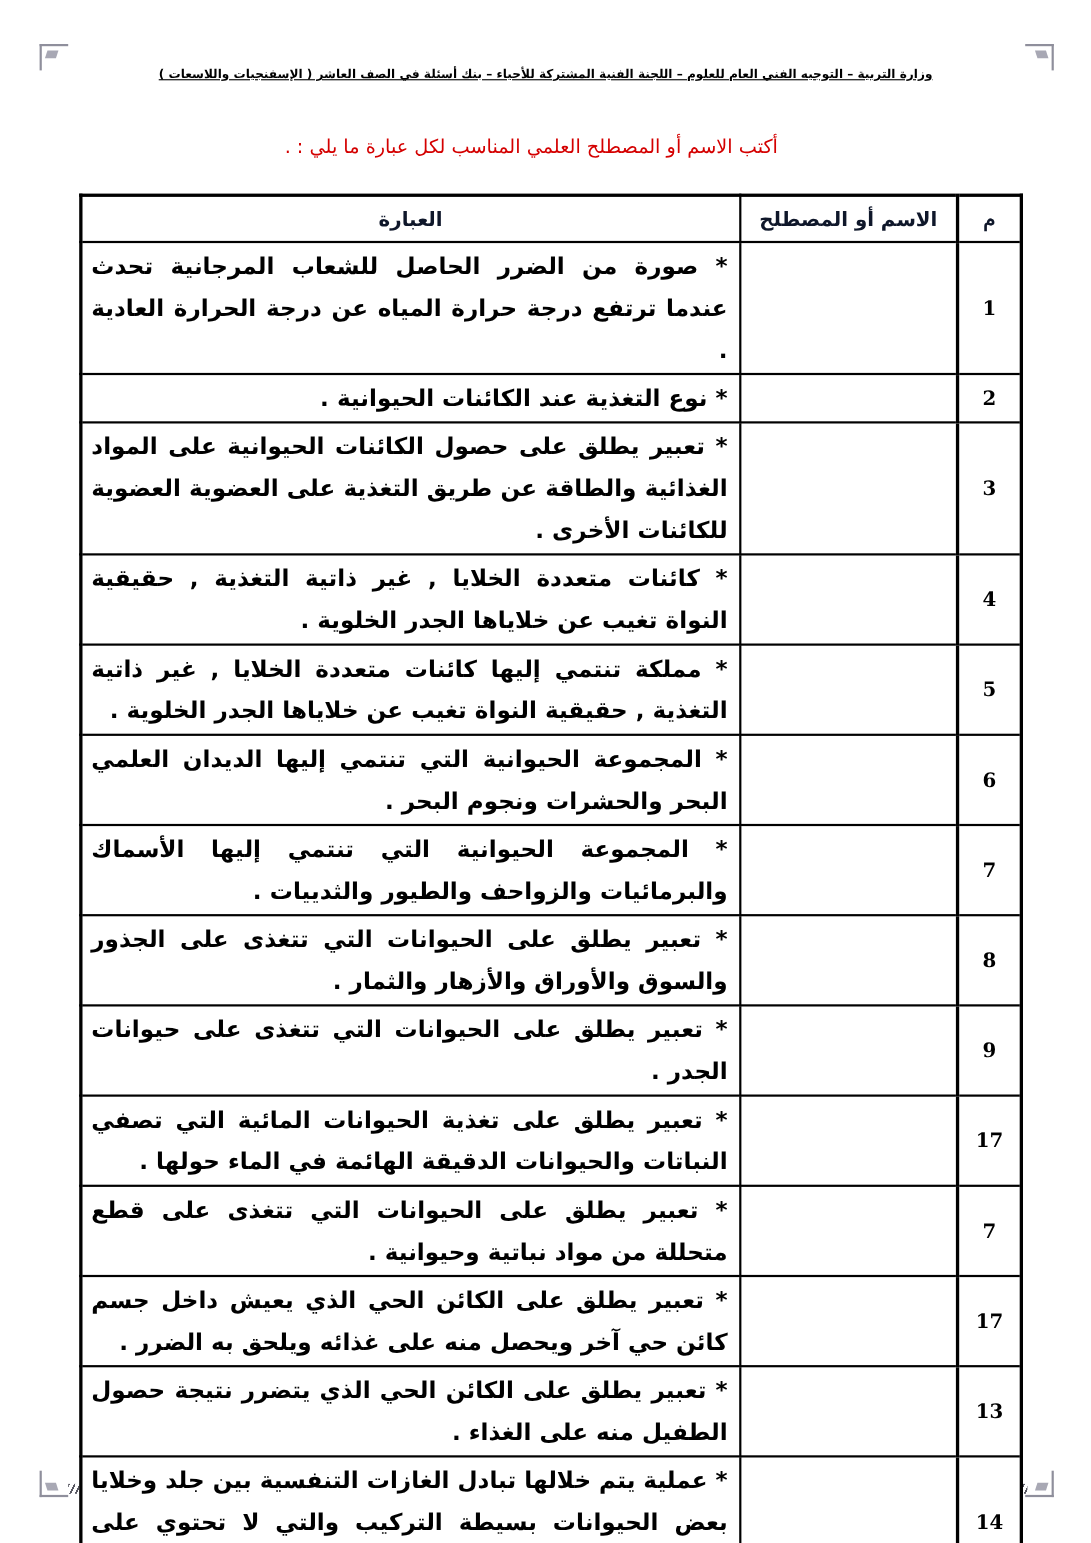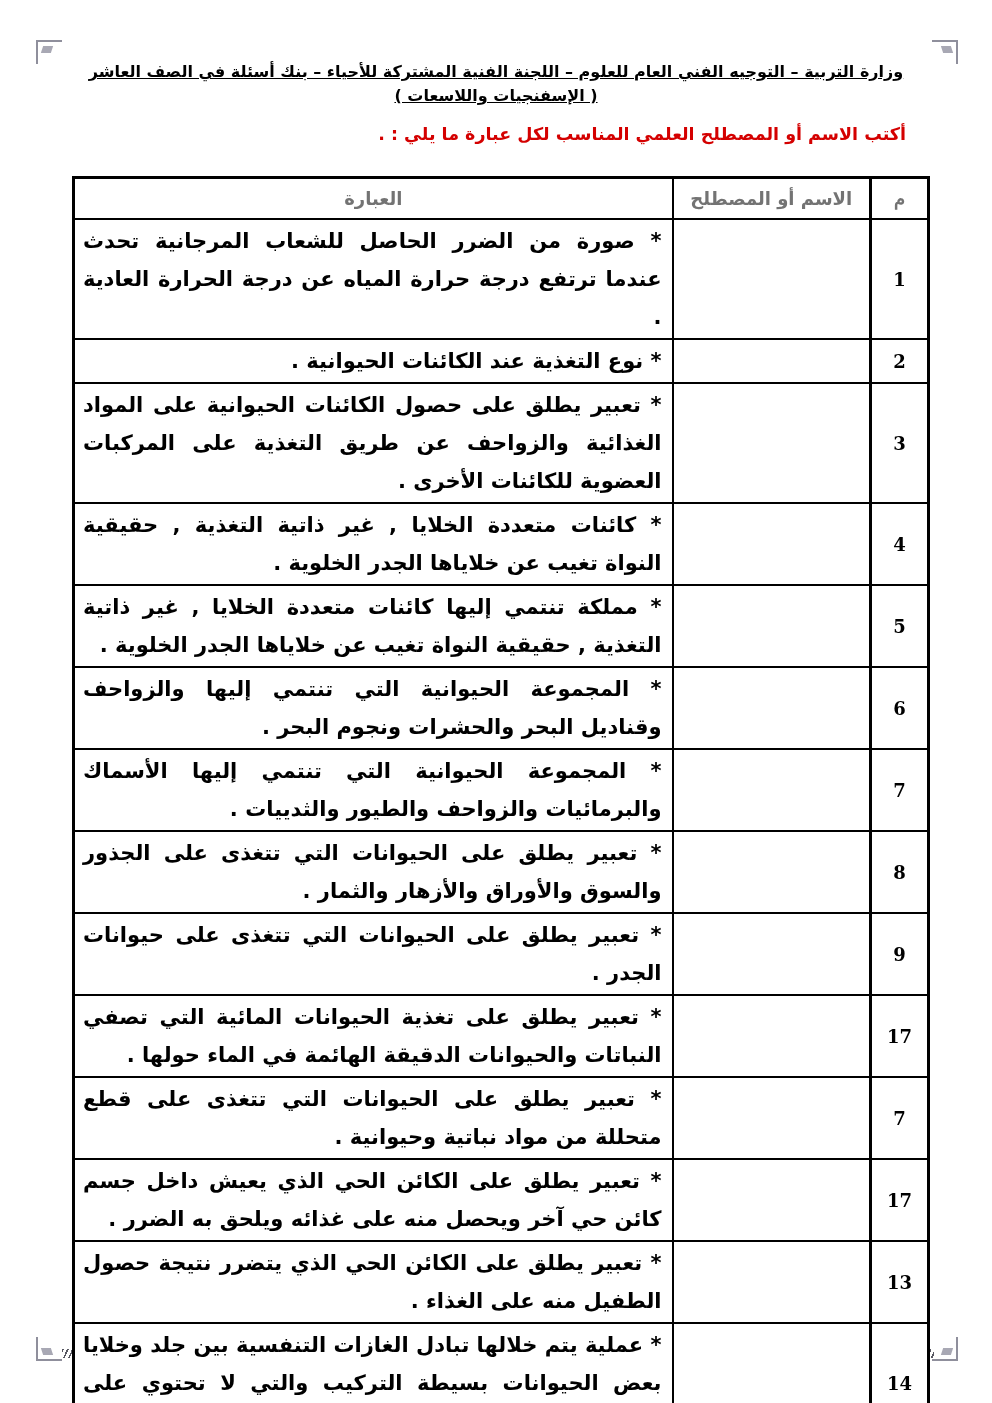--- a/index.html
+++ b/index.html
@@ -30,46 +30,46 @@
   
   .hatch{
     position:absolute;left:62px;right:58px;top:1349px;height:9px;
     background:repeating-linear-gradient(115deg,#3a3a46 0 1.6px,transparent 1.6px 4.6px);
     opacity:.85;
   }
 
   .header-line{
     position:absolute;top:60px;left:88px;right:88px;
     direction:rtl;text-align:center;
-    font-size:16px;font-weight:bold;color:#000;
+    font-size:11px;font-weight:bold;color:#000;
     text-decoration:underline;
     letter-spacing:0;
     line-height:1.5;
   }
 
   .page-title{
     position:absolute;top:124px;right:86px;left:60px;
-    direction:rtl;text-align:right;
-    font-size:17.5px;font-weight:bold;
+    direction:rtl;text-align:center;
+    font-size:17.5px;font-weight:normal;
   }
 
   table.qtable{
     position:absolute;top:176px;right:62px;
     width:858px;
     border-collapse:collapse;
     direction:rtl;
     border:3px solid #000;
     background:#fff;
   }
   .qtable th,.qtable td{
     border:2px solid #000;
     vertical-align:middle;
   }
   .qtable th{
-    font-size:18px;font-weight:bold;color:#737373;
+    font-size:18px;font-weight:bold;color:#0f172a;
     padding:9px 6px;text-align:center;
   }
   .qtable col.c-num{width:58px;}
   .qtable col.c-ans{width:198px;}
   .qtable td.num,.qtable th.num{
     text-align:center;
     font-family:"DejaVu Serif",serif;
     font-size:18px;font-weight:bold;
     border-left-width:3px;
   }
@@ -116,36 +116,36 @@
         <td class="statement">* صورة من الضرر الحاصل للشعاب المرجانية تحدث عندما ترتفع درجة حرارة المياه عن درجة الحرارة العادية .</td>
       </tr>
       <tr>
         <td class="num">2</td>
         <td class="answer"></td>
         <td class="statement">* نوع التغذية عند الكائنات الحيوانية .</td>
       </tr>
       <tr>
         <td class="num">3</td>
         <td class="answer"></td>
-        <td class="statement">* تعبير يطلق على حصول الكائنات الحيوانية على المواد الغذائية والزواحف عن طريق التغذية على المركبات العضوية للكائنات الأخرى .</td>
+        <td class="statement">* تعبير يطلق على حصول الكائنات الحيوانية على المواد الغذائية والطاقة عن طريق التغذية على العضوية العضوية للكائنات الأخرى .</td>
       </tr>
       <tr>
         <td class="num">4</td>
         <td class="answer"></td>
         <td class="statement">* كائنات متعددة الخلايا , غير ذاتية التغذية , حقيقية النواة تغيب عن خلاياها الجدر الخلوية .</td>
       </tr>
       <tr>
         <td class="num">5</td>
         <td class="answer"></td>
         <td class="statement">* مملكة تنتمي إليها كائنات متعددة الخلايا , غير ذاتية التغذية , حقيقية النواة تغيب عن خلاياها الجدر الخلوية .</td>
       </tr>
       <tr>
         <td class="num">6</td>
         <td class="answer"></td>
-        <td class="statement">* المجموعة الحيوانية التي تنتمي إليها والزواحف وقناديل البحر والحشرات ونجوم البحر .</td>
+        <td class="statement">* المجموعة الحيوانية التي تنتمي إليها الديدان العلمي البحر والحشرات ونجوم البحر .</td>
       </tr>
       <tr>
         <td class="num">7</td>
         <td class="answer"></td>
         <td class="statement">* المجموعة الحيوانية التي تنتمي إليها الأسماك والبرمائيات والزواحف والطيور والثدييات .</td>
       </tr>
       <tr>
         <td class="num">8</td>
         <td class="answer"></td>
         <td class="statement">* تعبير يطلق على الحيوانات التي تتغذى على الجذور والسوق والأوراق والأزهار والثمار .</td>

